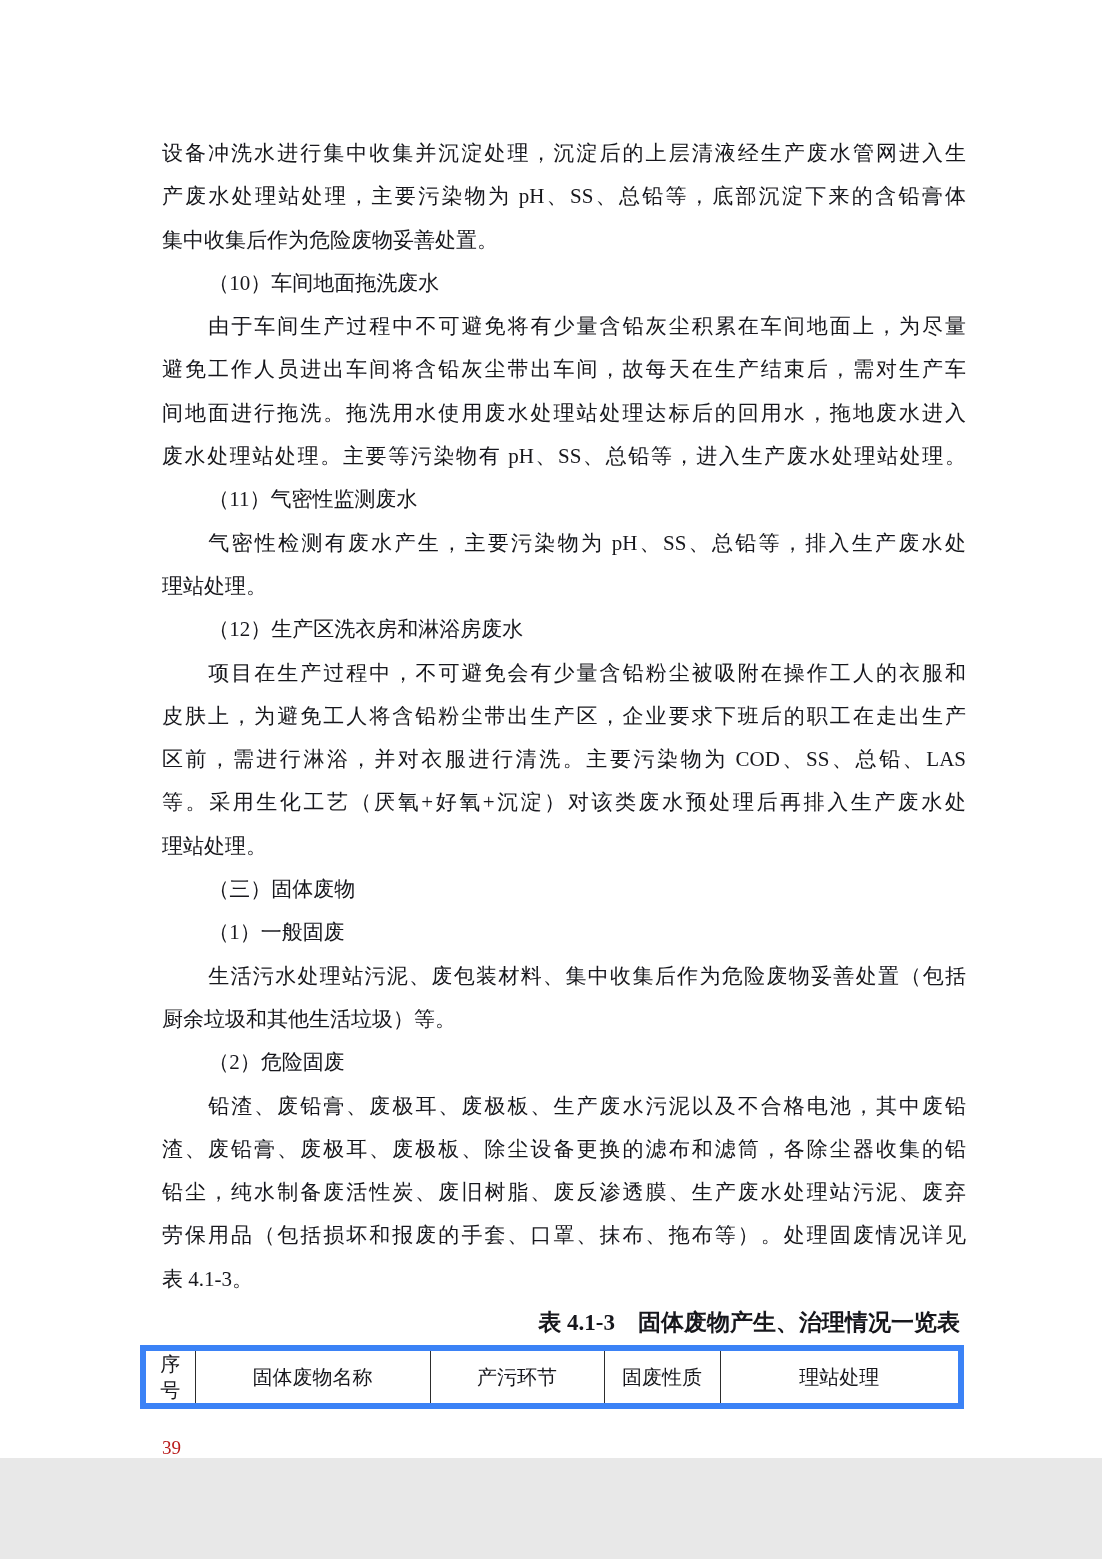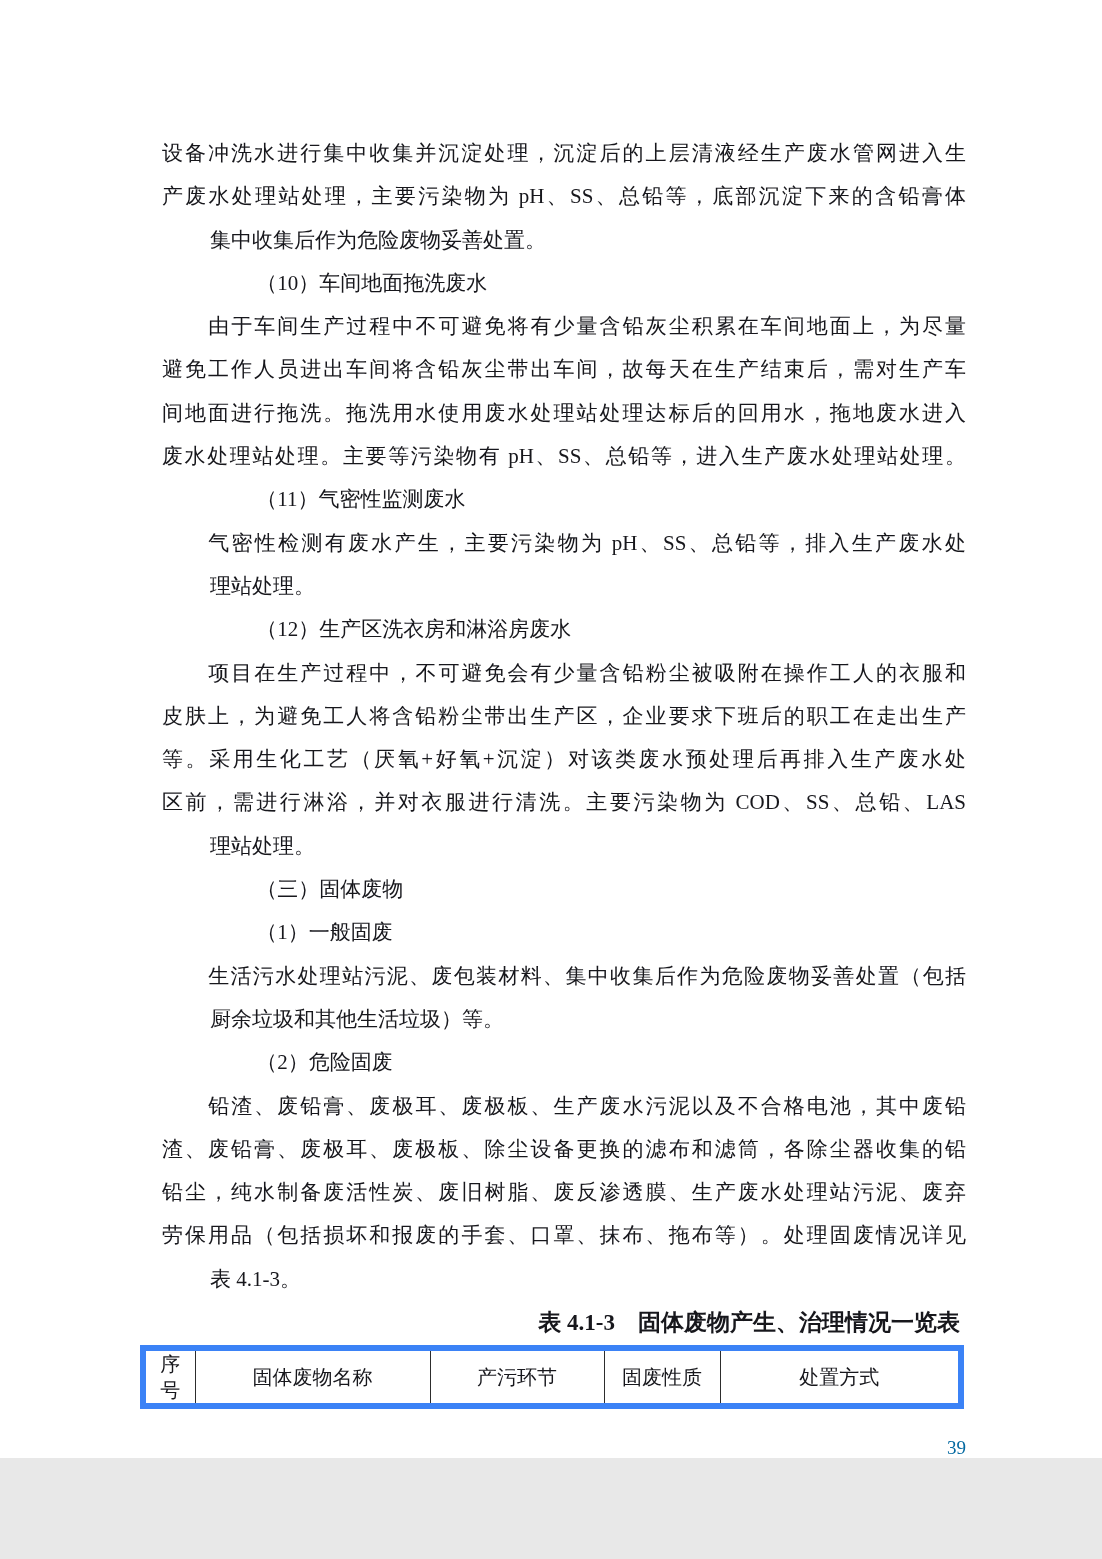--- a/index.html
+++ b/index.html
@@ -24,21 +24,20 @@
     height: 43.3px;
     line-height: 43.3px;
     font-size: 21px;
     white-space: nowrap;
     text-align: justify;
     text-align-last: justify;
   }
   .line.nojust {
     text-align: left;
     text-align-last: left;
-    margin-left: 48px;
   }
   .line.ind { text-indent: 2.2em; text-align: right; }
   .doc-table-title {
     position: absolute;
     left: 142px;
     top: 1306px;
     width: 818px;
     text-align: right;
     font-weight: bold;
     font-size: 23px;
@@ -65,24 +64,24 @@
   table.waste-table td.c0 {
     word-break: break-all;
     line-height: 26px;
     padding: 0 14px;
   }
   .page-number {
     position: absolute;
     left: 162px;
     top: 1436px;
     width: 804px;
-    text-align: right;
+    text-align: left;
     font-size: 19px;
     line-height: 24px;
-    color: #0369a1;
+    color: #b91c1c;
   }
 </style>
 </head>
 <body>
 
 <div class="page">
 
   <div class="body-text" id="body-text">
       <div class="line">设备冲洗水进行集中收集并沉淀处理，沉淀后的上层清液经生产废水管网进入生</div>
       <div class="line">产废水处理站处理，主要污染物为 pH、SS、总铅等，底部沉淀下来的含铅膏体</div>
@@ -91,22 +90,22 @@
       <div class="line ind">由于车间生产过程中不可避免将有少量含铅灰尘积累在车间地面上，为尽量</div>
       <div class="line">避免工作人员进出车间将含铅灰尘带出车间，故每天在生产结束后，需对生产车</div>
       <div class="line">间地面进行拖洗。拖洗用水使用废水处理站处理达标后的回用水，拖地废水进入</div>
       <div class="line">废水处理站处理。主要等污染物有 pH、SS、总铅等，进入生产废水处理站处理。</div>
       <div class="line nojust ind">（11）气密性监测废水</div>
       <div class="line ind">气密性检测有废水产生，主要污染物为 pH、SS、总铅等，排入生产废水处</div>
       <div class="line nojust">理站处理。</div>
       <div class="line nojust ind">（12）生产区洗衣房和淋浴房废水</div>
       <div class="line ind">项目在生产过程中，不可避免会有少量含铅粉尘被吸附在操作工人的衣服和</div>
       <div class="line">皮肤上，为避免工人将含铅粉尘带出生产区，企业要求下班后的职工在走出生产</div>
+      <div class="line">区前，需进行淋浴，并对衣服进行清洗。主要污染物为 COD、SS、总铅、LAS</div>
       <div class="line">等。采用生化工艺（厌氧+好氧+沉淀）对该类废水预处理后再排入生产废水处</div>
-      <div class="line">区前，需进行淋浴，并对衣服进行清洗。主要污染物为 COD、SS、总铅、LAS</div>
       <div class="line nojust">理站处理。</div>
       <div class="line nojust ind">（三）固体废物</div>
       <div class="line nojust ind">（1）一般固废</div>
       <div class="line ind">生活污水处理站污泥、废包装材料、集中收集后作为危险废物妥善处置（包括</div>
       <div class="line nojust">厨余垃圾和其他生活垃圾）等。</div>
       <div class="line nojust ind">（2）危险固废</div>
       <div class="line ind">铅渣、废铅膏、废极耳、废极板、生产废水污泥以及不合格电池，其中废铅</div>
       <div class="line">渣、废铅膏、废极耳、废极板、除尘设备更换的滤布和滤筒，各除尘器收集的铅</div>
       <div class="line">铅尘，纯水制备废活性炭、废旧树脂、废反渗透膜、生产废水处理站污泥、废弃</div>
       <div class="line">劳保用品（包括损坏和报废的手套、口罩、抹布、拖布等）。处理固废情况详见</div>
@@ -122,20 +121,20 @@
       <col style="width:174px">
       <col style="width:116px">
       <col style="width:241px">
     </colgroup>
     <tbody>
       <tr id="thead-row">
           <td class="c0">序号</td>
           <td>固体废物名称</td>
           <td>产污环节</td>
           <td>固废性质</td>
-          <td>处置方式</td>
+          <td>理站处理</td>
         </tr>
     </tbody>
   </table>
 
   <div class="page-number">39</div>
 
 </div>
 
 </body></html>

